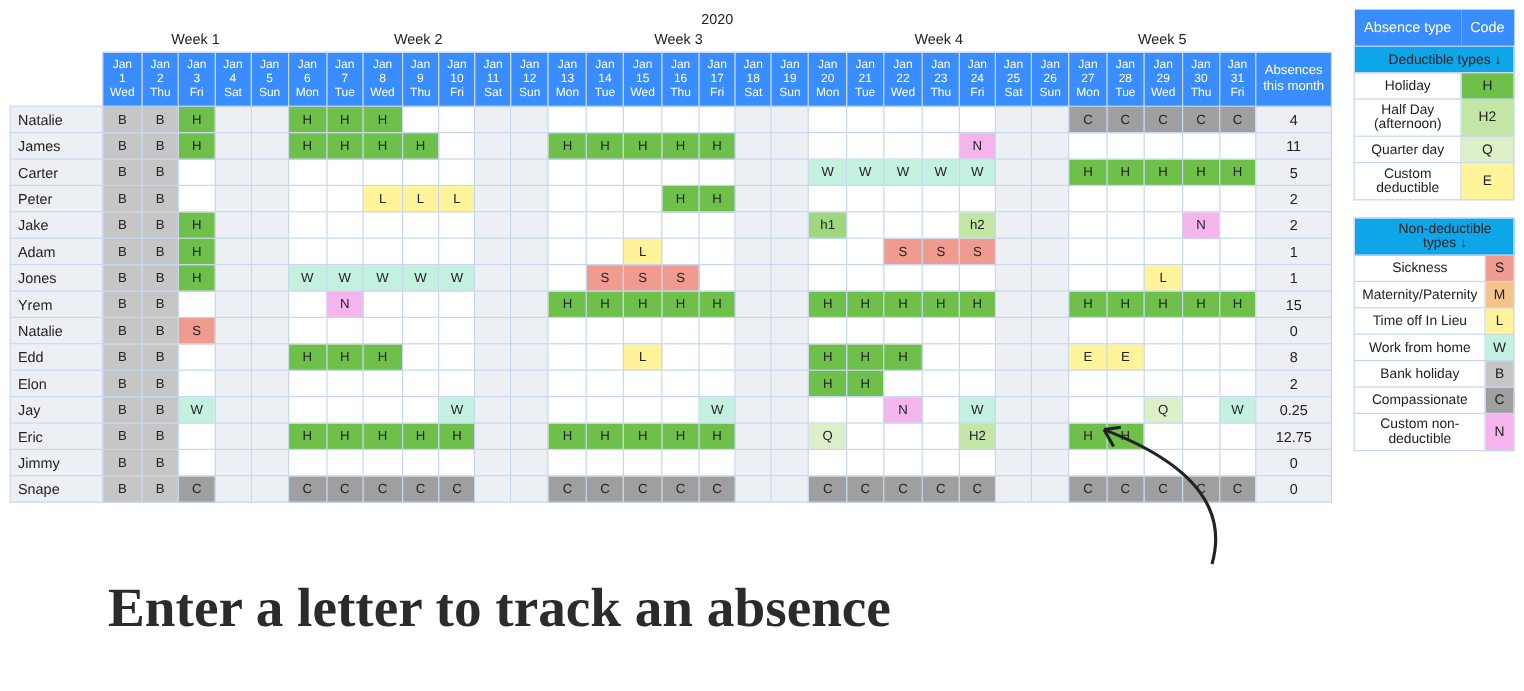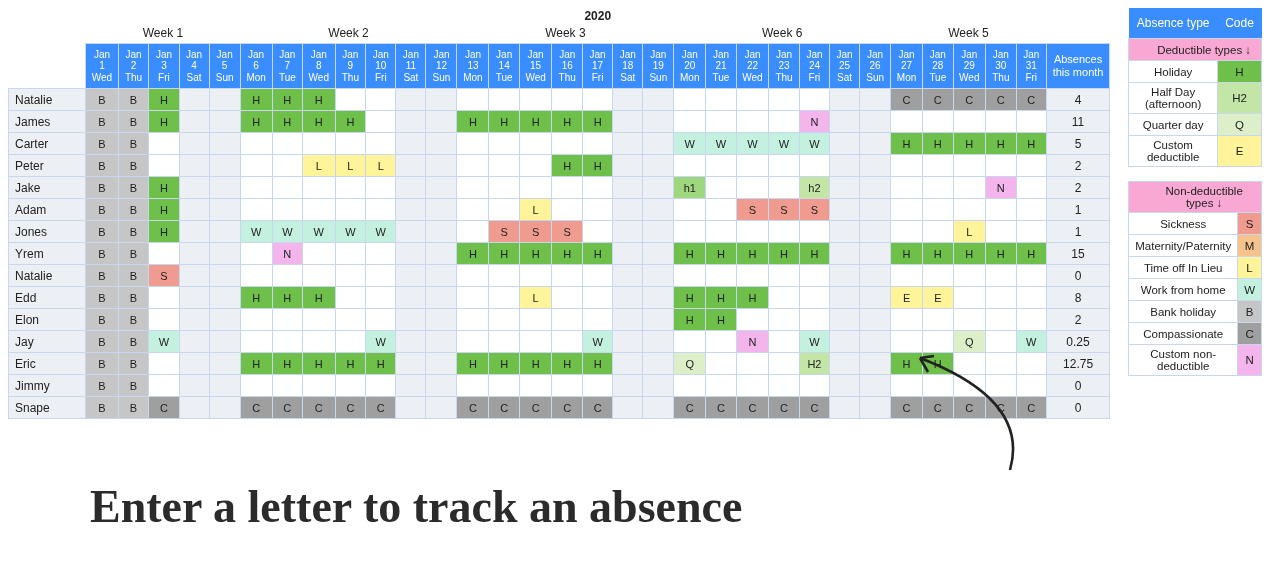--- a/index.html
+++ b/index.html
@@ -1,21 +1,21 @@
 <!DOCTYPE html>
 <html><head>
 <meta charset="utf-8">
 <style>
   * { box-sizing: border-box; }
   html, body { margin:0; padding:0; font-family: Arial, Helvetica, sans-serif; font-size:11px; color:#222; background:#fff; }
   .wrap { width:1270px; height:576px; position:relative; padding:8px; }
   .main { display:flex; gap:18px; align-items:flex-start; }
   table.grid { border-collapse:collapse; }
   .grid th, .grid td { border:1px solid #c6d7ef; }
-  .yearrow td { border:none; text-align:center; font-size:12px; padding-bottom:2px;font-weight:bold; }
+  .yearrow td { border:none; text-align:center; font-size:12px; padding-bottom:2px; }
   .weekrow td { border:none; border-bottom:1px solid #c6d7ef; font-size:12px; text-align:center; padding-bottom:3px; }
   .topcorner { border:none !important; }
   th.hd { background:#3a8dff; color:#fff; font-weight:400; font-size:10px; width:45px; padding:2px 0; line-height:1.15; }
   th.abshd { background:#3a8dff; color:#fff; font-weight:400; font-size:11px; width:72px; padding:9px 3px; line-height:1.2; }
   td.name { background:#eceff3; font-size:12px; padding:3px 6px; width:108px; }
   td.cell { text-align:center; width:27px; height:22px; font-size:11px; font-family: Arial, sans-serif; }
   td.abs { background:#eceff3; text-align:center; width:72px; font-size:12px; }
   .weekend { background:#eceff3 !important; }
 
   
@@ -34,21 +34,21 @@
   .code-C  { background:#9f9f9f; }
   .code-N  { background:#f4b5ec; }
 
   
   .legend { width:176px; }
   .legend table { border-collapse:collapse; width:100%; }
   .legend th { background:#3a8dff; color:#fff; font-weight:400; padding:8px 6px; font-size:12px; }
   .legend td { border:1px solid #c6d7ef; padding:3px 6px; font-size:11.5px; text-align:center; height:22px; }
   .legend td.lbl { text-align:center; }
   .legend td.codecell { width:44px; text-align:center; }
-  .legend .subhead td { background:#f9a8d4; font-size:11.5px;padding-left:24px; }
+  .legend .subhead td { background:#0ea5e9; font-size:11.5px;padding-left:24px; }
   .legend-gap { height:14px; }
 
   .caption { position:absolute; left:90px; top:480px; font-family: Georgia, 'Times New Roman', serif; font-weight:700; font-size:46px; color:#2b2b2b; }
 
   .arrow { position:absolute; left:900px; top:350px; }
 </style>
 </head>
 <body>
 
 <div class="wrap">
@@ -57,21 +57,21 @@
       <tbody>
           <tr class="yearrow">
         <td class="topcorner"></td>
         <td colspan="32">2020</td>
       </tr>
       <tr class="weekrow" id="weekrow">
             <td class="topcorner"></td>
             <td colspan="5">Week 1</td>
             <td colspan="7">Week 2</td>
             <td colspan="7">Week 3</td>
-            <td colspan="7">Week 6</td>
+            <td colspan="7">Week 4</td>
             <td colspan="5">Week 5</td>
             <td class="topcorner"></td>
           </tr>
       <tr id="hdrow">
             <td class="topcorner" style="border: none; background: rgb(255, 255, 255);"></td>
             <th class="hd">Jan<br>1<br>Wed</th>
             <th class="hd">Jan<br>2<br>Thu</th>
             <th class="hd">Jan<br>3<br>Fri</th>
             <th class="hd">Jan<br>4<br>Sat</th>
             <th class="hd">Jan<br>5<br>Sun</th>

